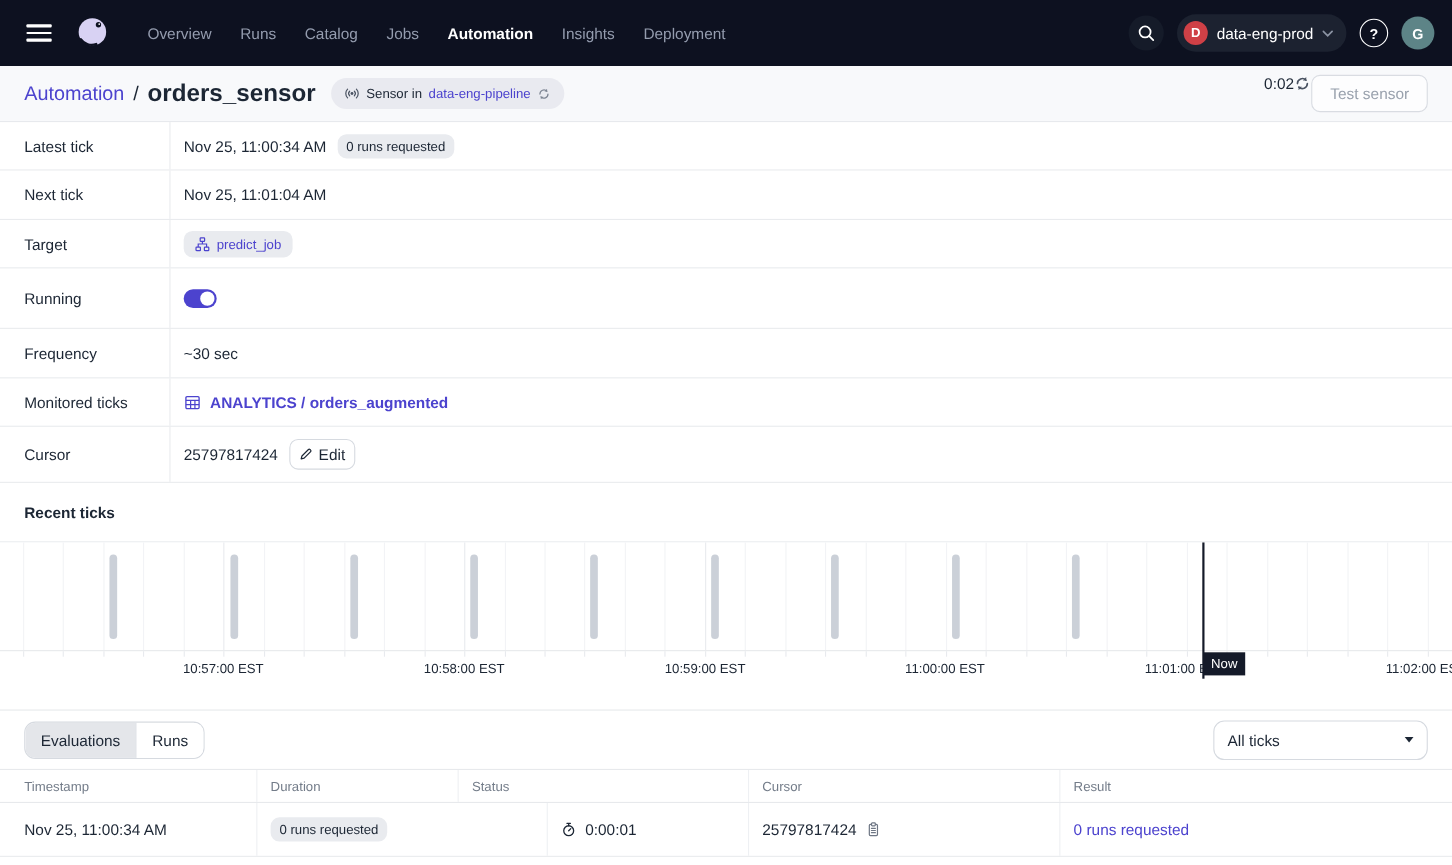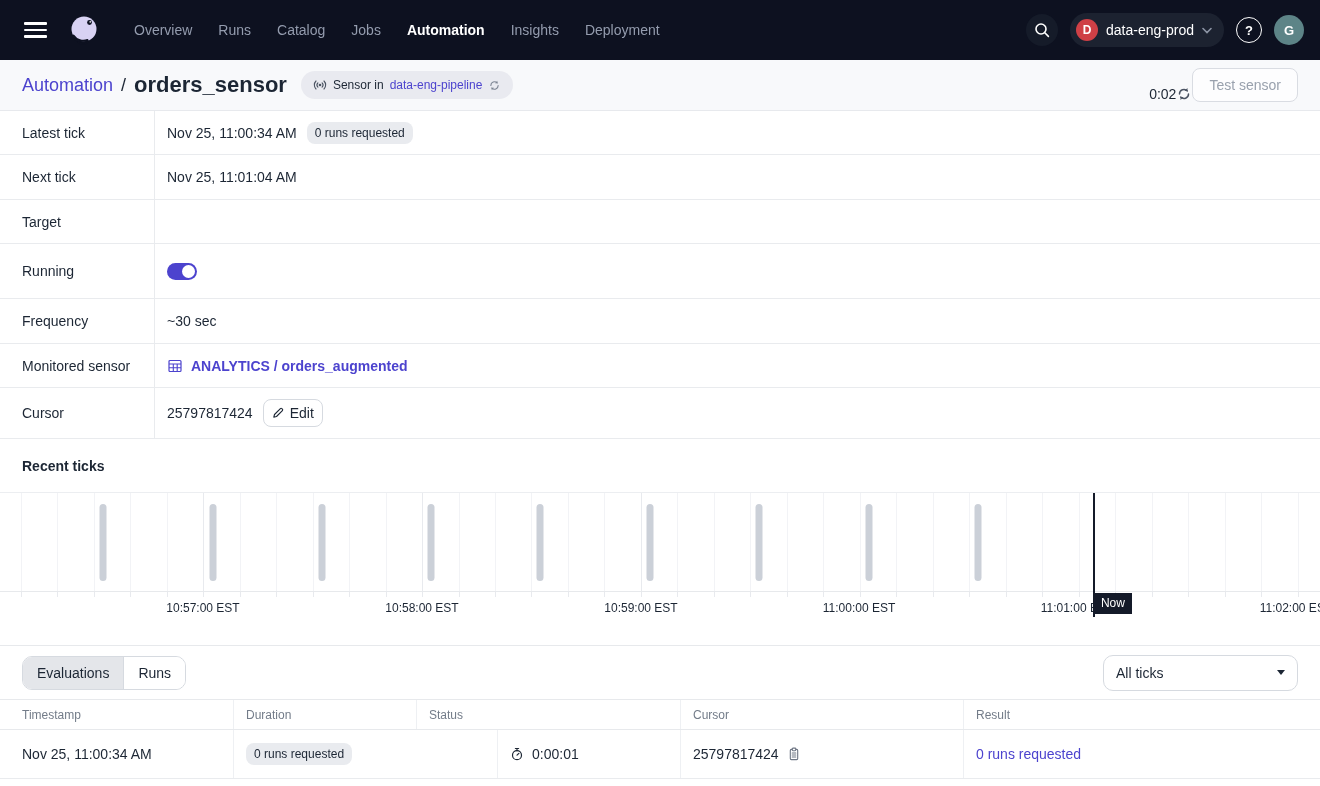--- a/index.html
+++ b/index.html
@@ -23,21 +23,21 @@
   .help-btn { width:26px; height:26px; border-radius:50%; background:none; border:1.6px solid #fff; color:#fff; font-size:13px; font-weight:700; display:flex; align-items:center; justify-content:center; cursor:pointer; }
   .avatar { width:30px; height:30px; border-radius:50%; background:#5d8487; color:#fff; font-size:13px; font-weight:600; display:flex; align-items:center; justify-content:center; border:none; cursor:pointer; }
 
   
   .page-header { height:51px; background:#f8f9fb; border-bottom:1px solid #e7e9ed; display:flex; align-items:center; padding:0 22px; }
   .crumb-link { color:#4c43ce; font-size:18px; text-decoration:none; cursor:pointer; }
   .crumb-sep { font-size:18px; margin:0 8px; color:#1c2634; }
   .page-title { font-size:22px; font-weight:700; color:#1c2634; }
   .sensor-badge { margin-left:14px; height:28px; background:#e9eaf0; border-radius:14px; display:flex; align-items:center; gap:6px; padding:0 12px; font-size:12px; color:#1c2634; }
   .sensor-badge a { color:#4c43ce; text-decoration:none; cursor:pointer; }
-  .header-right { margin-left:auto; display:flex; align-items:flex-end; }
+  .header-right { margin-left:auto; display:flex; align-items:flex-start; }
   .countdown { font-size:14px; color:#1c2634; }
   .sync-btn { background:none; border:none; cursor:pointer; display:flex; align-items:center; }
   .test-btn { height:34px; padding:0 16px; border:1px solid #d9dce2; border-radius:8px; background:#fdfdfe; color:#99a1ad; font-size:14px; font-family:inherit; cursor:default; }
 
   
   .drow { display:flex; border-bottom:1px solid #e9ebee; align-items:stretch; }
   .dlabel { width:155px; flex:0 0 155px; border-right:1px solid #e9ebee; display:flex; align-items:center; padding-left:22px; font-size:14px; color:#1c2634; }
   .dvalue { flex:1; display:flex; align-items:center; gap:10px; padding-left:12px; font-size:14px; color:#1c2634; }
   .h44{height:44px} .h45{height:45px} .h55{height:55px} .h51{height:51px}
   .pill { background:#e9ebef; border-radius:8px; padding:4px 8px; font-size:12px; color:#1c2634; white-space:nowrap; }
@@ -168,37 +168,48 @@
       </div>
     </div>
     <div class="drow h45">
       <div class="dlabel">Next tick</div>
       <div class="dvalue">
           <span>Nov 25, 11:01:04 AM</span>
         </div>
     </div>
     <div class="drow h44">
       <div class="dlabel">Target</div>
+      <div class="dvalue">
+        <a class="job-pill">
+          <svg width="14" height="14" viewBox="0 0 14 14">
+            <rect x="5" y="1.2" width="4" height="3.2" rx="0.6" stroke="#4c43ce" stroke-width="1.1" fill="none"></rect>
+            <rect x="1.2" y="9.6" width="4" height="3.2" rx="0.6" stroke="#4c43ce" stroke-width="1.1" fill="none"></rect>
+            <rect x="8.8" y="9.6" width="4" height="3.2" rx="0.6" stroke="#4c43ce" stroke-width="1.1" fill="none"></rect>
+            <path d="M7 4.4v2.4M3.2 9.6V6.8h7.6v2.8" stroke="#4c43ce" stroke-width="1.1" fill="none"></path>
+          </svg>
+          <span>predict_job</span>
+        </a>
+      </div>
     </div>
     <div class="drow h55">
       <div class="dlabel">Running</div>
       <div class="dvalue">
         <button class="toggle">
             <span class="knob"></span>
           </button>
       </div>
     </div>
     <div class="drow h45">
       <div class="dlabel">Frequency</div>
       <div class="dvalue">
           <span>~30 sec</span>
         </div>
     </div>
     <div class="drow h44">
-      <div class="dlabel">Monitored sensor</div>
+      <div class="dlabel">Monitored ticks</div>
       <div class="dvalue">
         <a class="asset-link">
           <svg width="16" height="16" viewBox="0 0 16 16">
             <rect x="2" y="2.5" width="12" height="11" rx="1" stroke="#4c43ce" stroke-width="1.2" fill="none"></rect>
             <path d="M2 6h12M2 9.8h12M6.3 6v7.5M10.2 6v7.5" stroke="#4c43ce" stroke-width="1.1"></path>
           </svg>
           <span>ANALYTICS / orders_augmented</span>
         </a>
       </div>
     </div>

